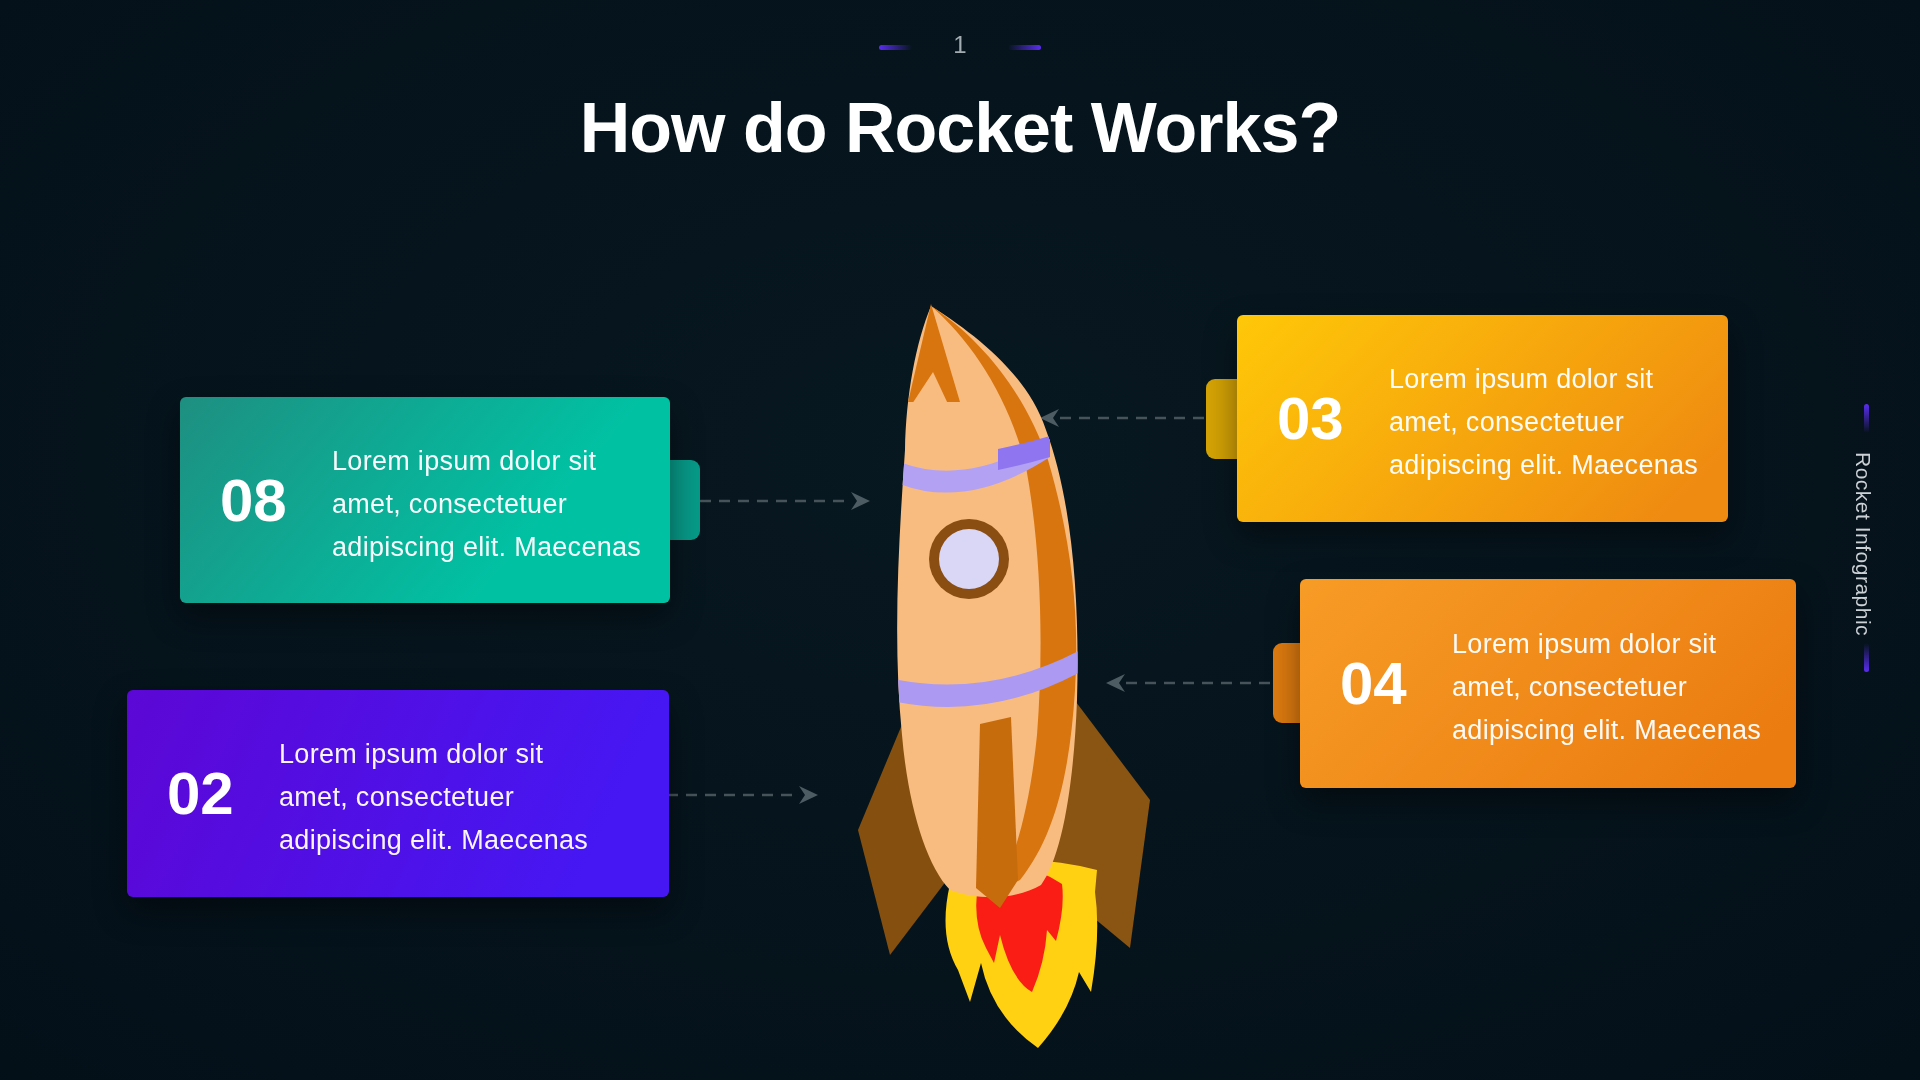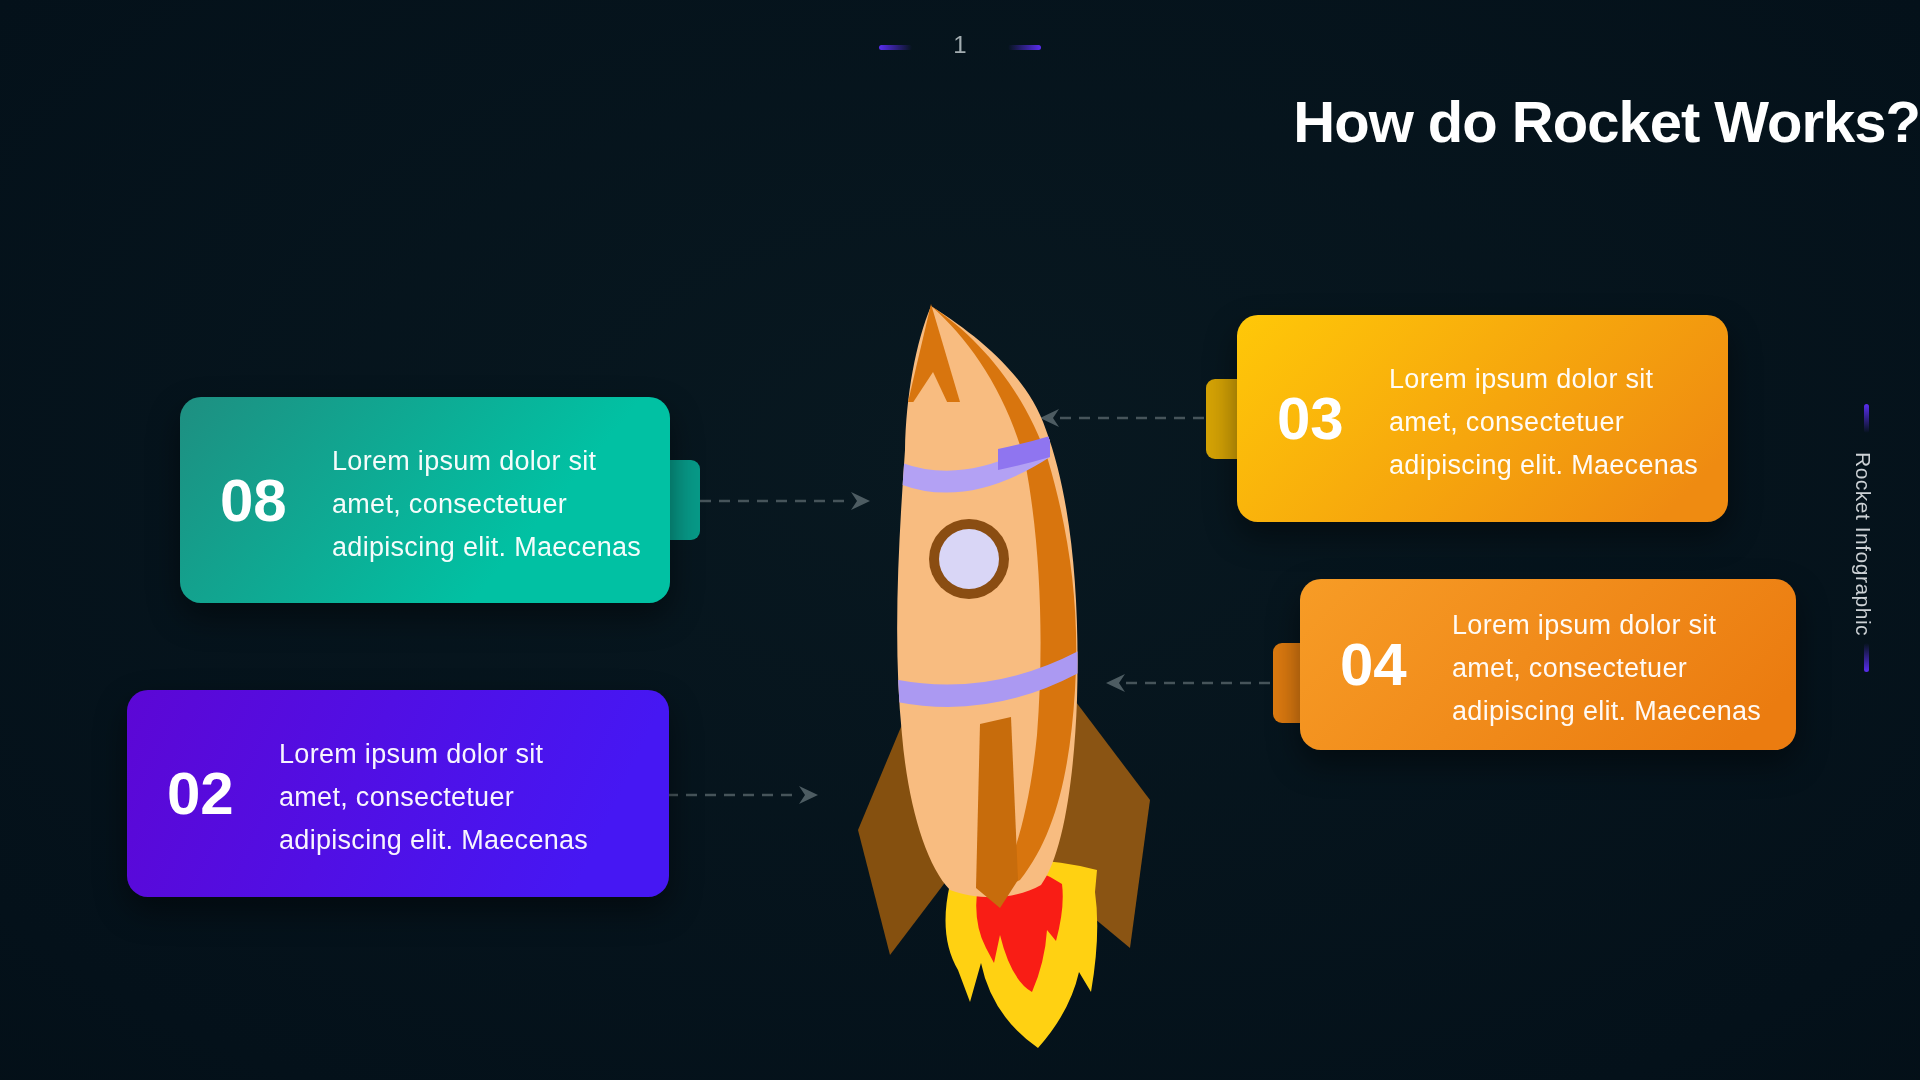--- a/index.html
+++ b/index.html
@@ -8,35 +8,35 @@
     background:radial-gradient(115% 125% at 50% 42%, #081820 0%, #04111a 55%, #020b10 100%);
     font-family:"Liberation Sans",sans-serif;
   }
   
   .pi-dash{position:absolute;top:45px;width:33px;height:5px;border-radius:3px;}
   .pi-dash-left{left:879px;background:linear-gradient(to right,#5a2df0,rgba(90,45,240,0));}
   .pi-dash-right{left:1008px;background:linear-gradient(to left,#5a2df0,rgba(90,45,240,0));}
   .pi-number{position:absolute;top:31px;left:0;width:100%;text-align:center;
     color:#a3adb1;font-size:24px;font-weight:300;}
   
-  .title{position:absolute;top:88px;left:0;width:100%;margin:0;text-align:right;
-    color:#ffffff;font-size:58px;font-weight:bold;letter-spacing:-1px;}
+  .title{position:absolute;top:88px;left:0;width:100%;margin:0;text-align:center;
+    color:#ffffff;font-size:70px;font-weight:bold;letter-spacing:-1px;}
   
-  .card{position:absolute;border-radius:21px;display:flex;align-items:center;
+  .card{position:absolute;border-radius:6px;display:flex;align-items:center;
     color:#fff;box-shadow:0 14px 32px rgba(0,0,0,.45);}
   .card-number{flex:none;margin-left:40px;width:100px;font-size:60px;font-weight:bold;}
   .card-text{margin:8px 20px 0 12px;font-size:27px;font-weight:300;line-height:43px;
     letter-spacing:.3px;white-space:pre-line;color:rgba(255,255,255,.96);}
   .card1{left:180px;top:397px;width:490px;height:206px;
     background:linear-gradient(130deg,#1e8f81 0%,#01c1a3 70%);}
   .card2{left:127px;top:690px;width:542px;height:207px;
     background:linear-gradient(115deg,#5c07d5 0%,#4617f3 85%);}
   .card3{left:1237px;top:315px;width:491px;height:207px;
     background:linear-gradient(135deg,#ffc808 0%,#ef8b11 90%);}
-  .card4{left:1300px;top:579px;width:496px;height:171px;
+  .card4{left:1300px;top:579px;width:496px;height:209px;
     background:linear-gradient(135deg,#f79c26 0%,#eb7c10 90%);}
   
   .tab{position:absolute;border-radius:9px;}
   .tab1{left:658px;top:460px;width:42px;height:80px;background:#079a88;}
   .tab2{left:604px;top:755px;width:43px;height:78px;background:#4a10d0;}
   .tab3{left:1206px;top:379px;width:43px;height:80px;background:#d5a305;}
   .tab4{left:1273px;top:643px;width:40px;height:80px;background:#de7b10;}
   
   .arrow{position:absolute;}
   

